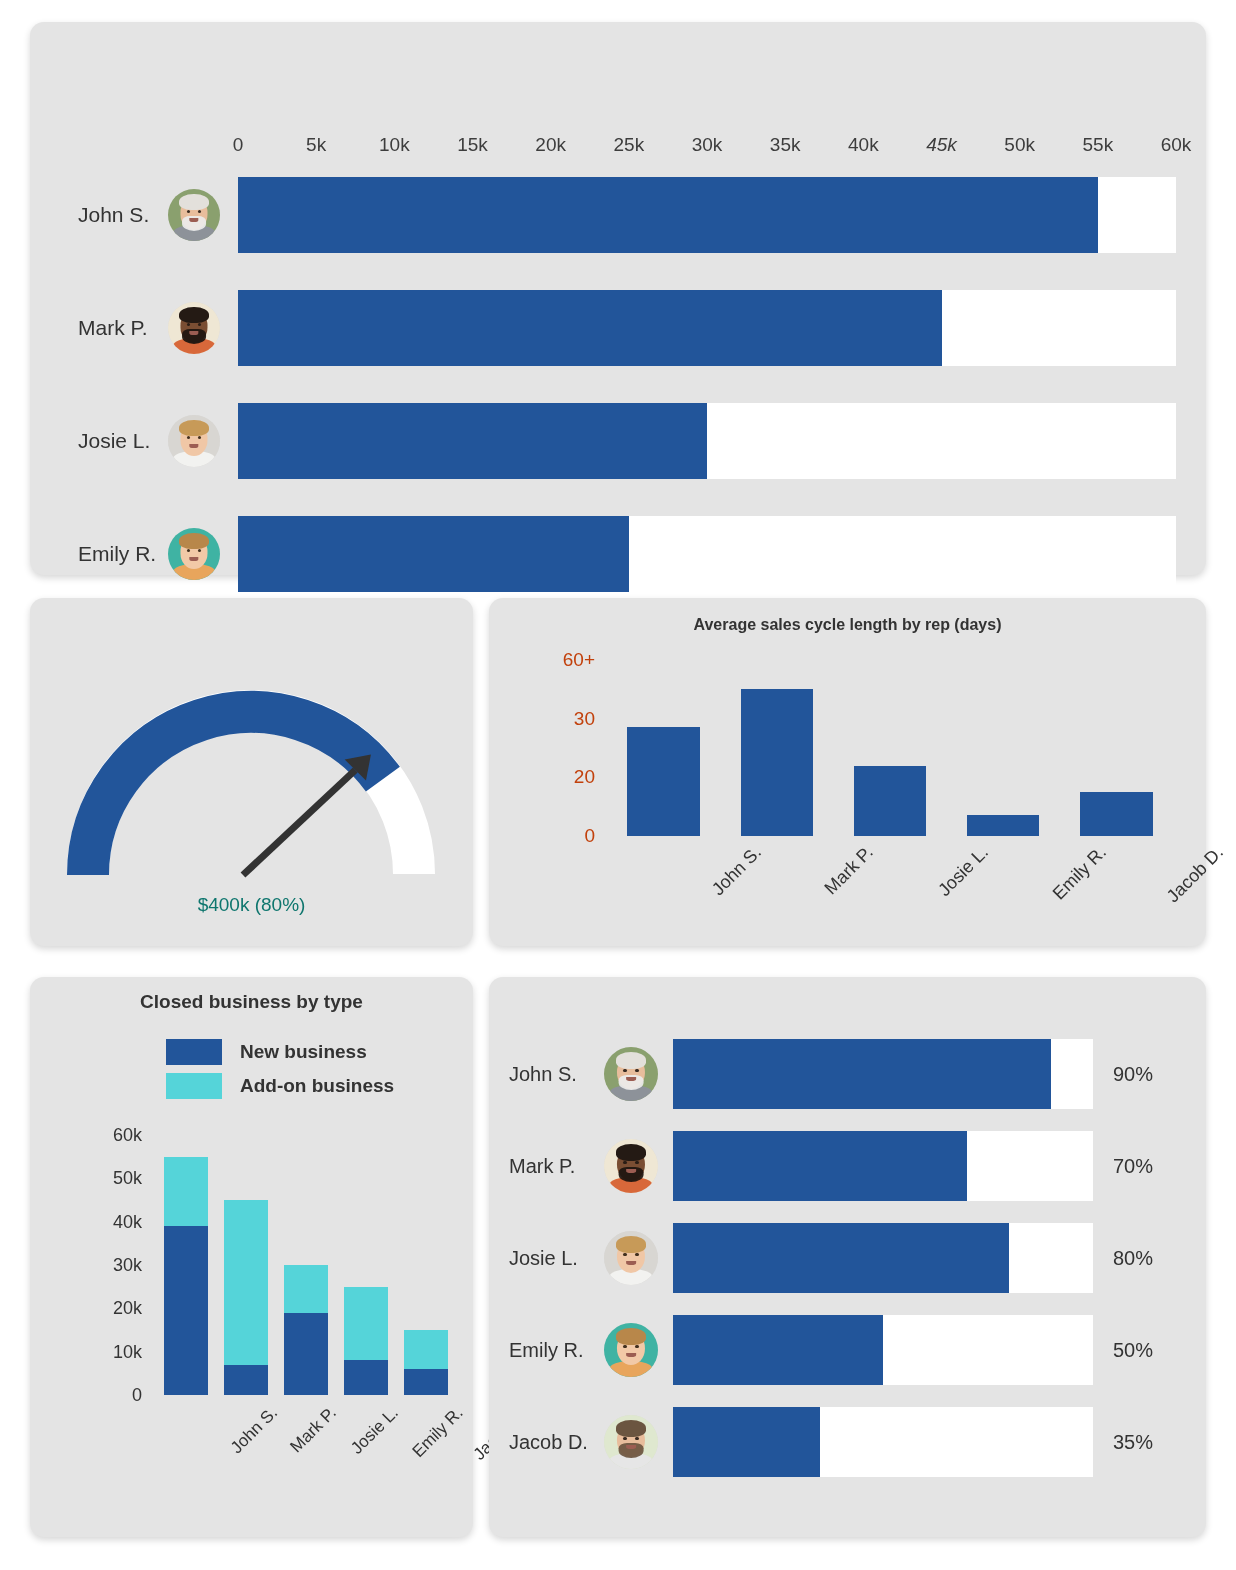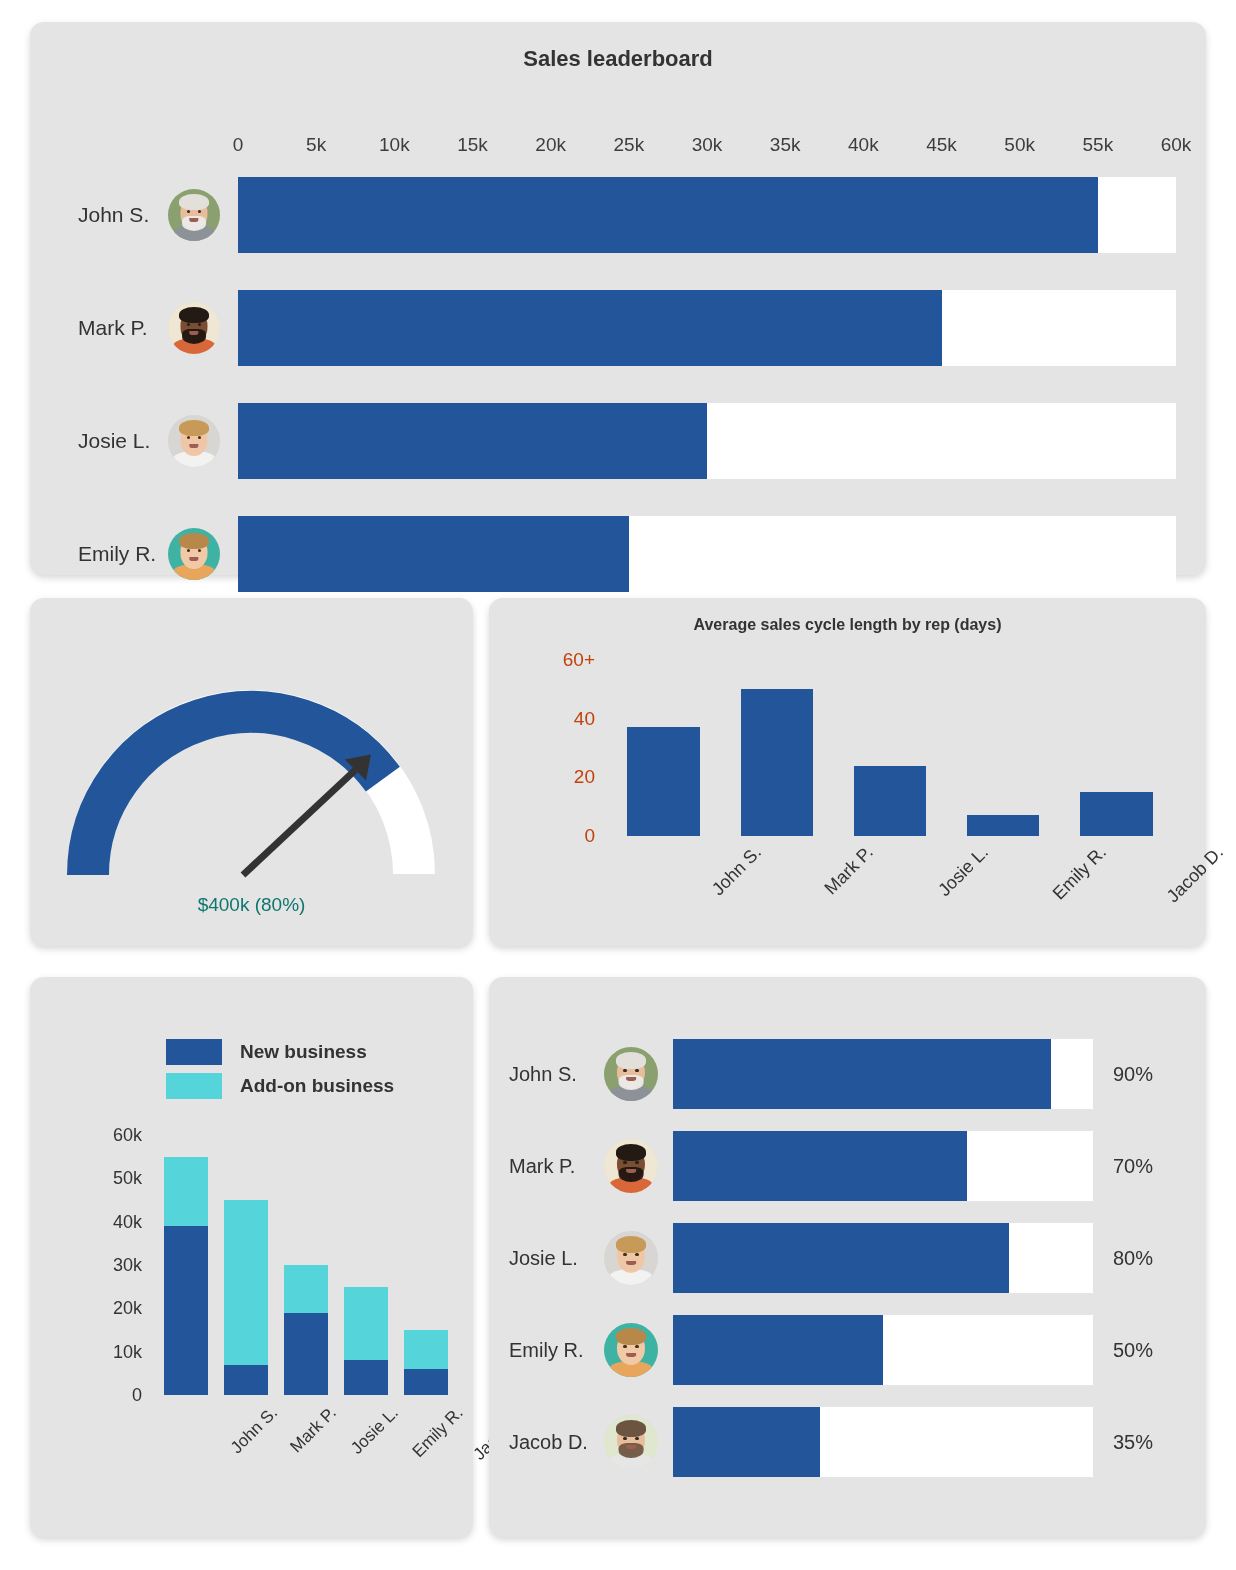--- a/index.html
+++ b/index.html
@@ -137,32 +137,31 @@
     position:absolute;left:624px;top:50%;transform:translateY(-50%);
     font-size:20px;color:#333;white-space:nowrap;
   }
 </style>
 </head>
 <body>
 
 <div class="page">
 
   <div class="panel" id="leaderboard">
-    <div class="panel-title">Sales leaderboard</div>
     <div class="lb-axis" id="lb-axis">
         <div class="lb-tick" style="left: 0px;">0</div>
         <div class="lb-tick" style="left: 78.1667px;">5k</div>
         <div class="lb-tick" style="left: 156.333px;">10k</div>
         <div class="lb-tick" style="left: 234.5px;">15k</div>
         <div class="lb-tick" style="left: 312.667px;">20k</div>
         <div class="lb-tick" style="left: 390.833px;">25k</div>
         <div class="lb-tick" style="left: 469px;">30k</div>
         <div class="lb-tick" style="left: 547.167px;">35k</div>
         <div class="lb-tick" style="left: 625.333px;">40k</div>
-        <div class="lb-tick" style="left: 703.5px;">45k</div>
+        <div class="lb-tick" style="left: 703.5px; font-style: italic;">45k</div>
         <div class="lb-tick" style="left: 781.667px;">50k</div>
         <div class="lb-tick" style="left: 859.833px;">55k</div>
         <div class="lb-tick" style="left: 938px;">60k</div>
       </div>
     <div class="lb-rows" id="lb-rows">
         <div class="lb-row">
           <div class="lb-name">John S.</div>
           <div class="lb-av">
             <div class="avatar" style="width: 52px; height: 52px;">
               <div class="av-bg" style="background:#8aa06e"></div>
@@ -264,36 +263,37 @@
       </svg>
     </div>
     <div class="gauge-caption">$400k (80%)</div>
   </div>
 
   <div class="panel" id="cycle">
     <div class="panel-title">Average sales cycle length by rep (days)</div>
     <div class="cy-plot" id="cy-plot">
         <div class="cy-ylab" style="top: 176px;">0</div>
         <div class="cy-ylab" style="top: 117.333px; margin-left: 20px;">20</div>
-        <div class="cy-ylab" style="top: 58.6667px;">40</div>
+        <div class="cy-ylab" style="top: 58.6667px;">30</div>
         <div class="cy-ylab" style="top: 0px;">60+</div>
         <div class="cy-bar" style="left: 20.376px; width: 72.448px; height: 108.533px;"></div>
         <div class="cy-xlab" style="left: 82.6px;">John S.</div>
         <div class="cy-bar" style="left: 133.576px; width: 72.448px; height: 146.667px;"></div>
         <div class="cy-xlab" style="left: 195.8px;">Mark P.</div>
         <div class="cy-bar" style="left: 246.776px; width: 72.448px; height: 70.4px;"></div>
         <div class="cy-xlab" style="left: 309px;">Josie L.</div>
         <div class="cy-bar" style="left: 359.976px; width: 72.448px; height: 20.5333px;"></div>
         <div class="cy-xlab" style="left: 422.2px;">Emily R.</div>
         <div class="cy-bar" style="left: 473.176px; width: 72.448px; height: 44px;"></div>
         <div class="cy-xlab" style="left: 535.4px;">Jacob D.</div>
       </div>
   </div>
 
   <div class="panel" id="closed">
+    <div class="panel-title">Closed business by type</div>
     <div class="legend" id="cb-legend">
         <div class="legend-row">
           <div class="legend-sw" style="background: rgb(34, 85, 154);"></div>
           <div class="legend-lb">New business</div>
         </div>
         <div class="legend-row">
           <div class="legend-sw" style="background: rgb(85, 212, 217);"></div>
           <div class="legend-lb">Add-on business</div>
         </div>
       </div>

